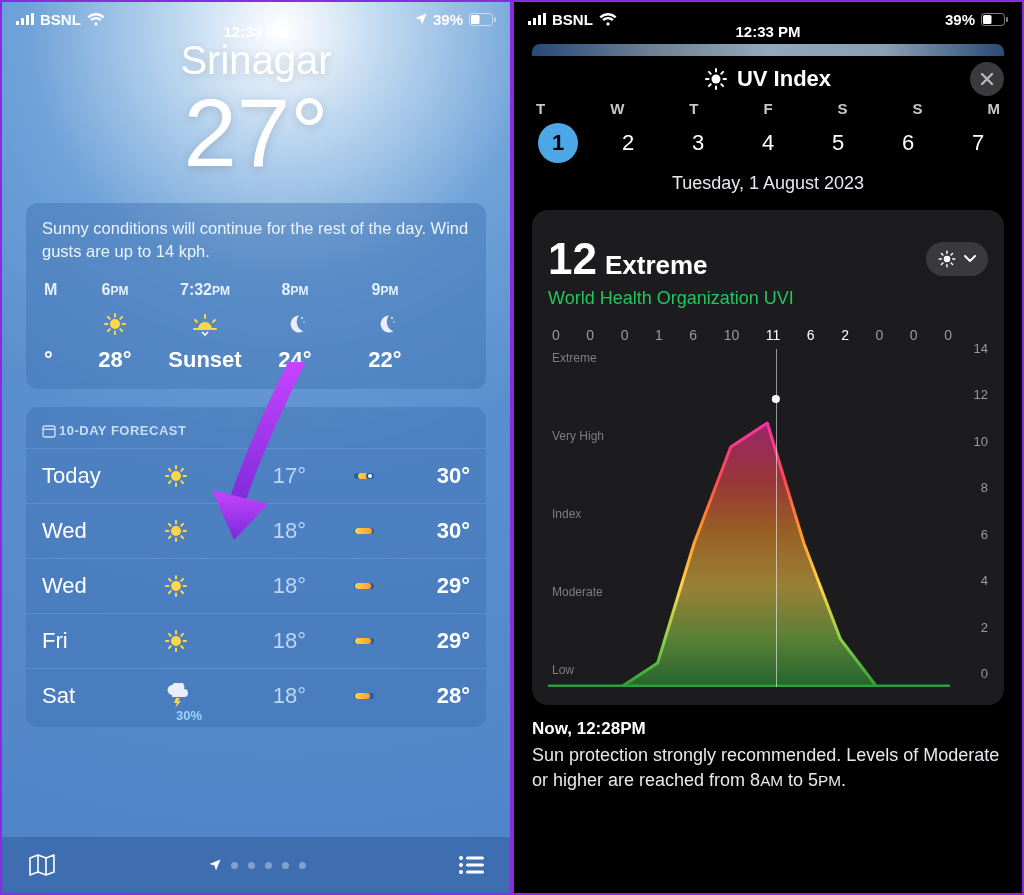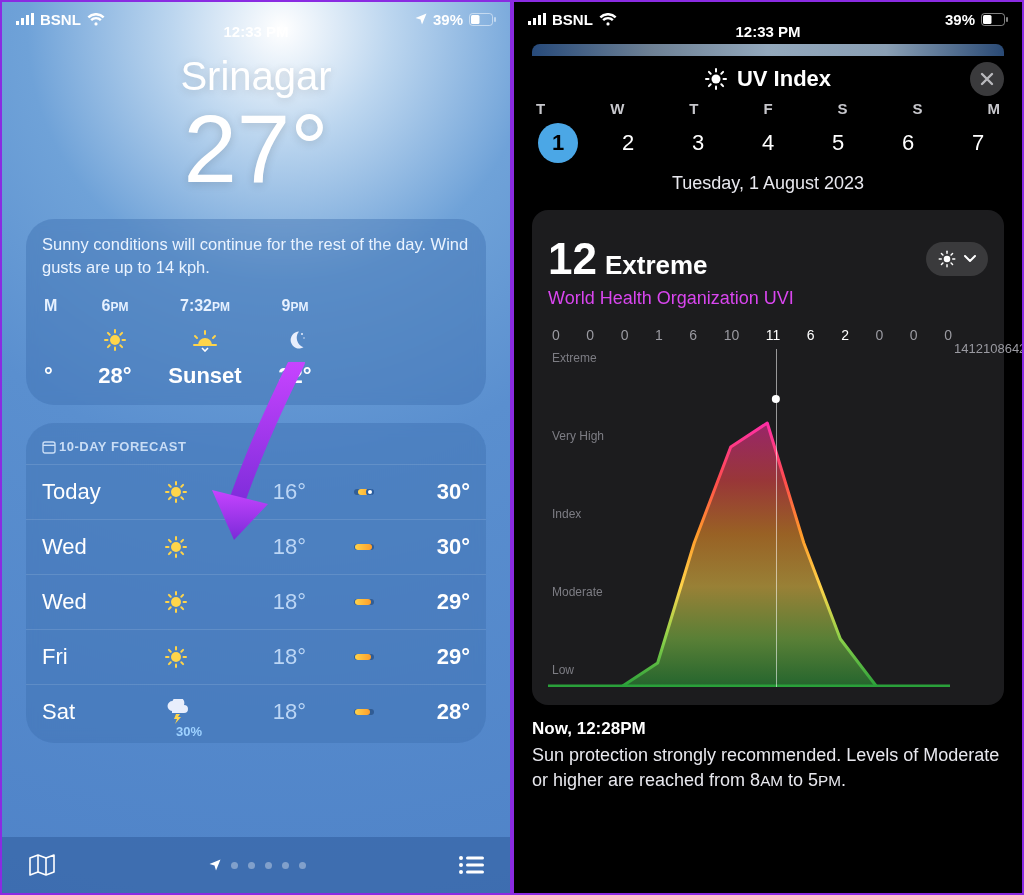--- a/index.html
+++ b/index.html
@@ -4,23 +4,23 @@
 <style>
 * { margin: 0; padding: 0; box-sizing: border-box; font-family: -apple-system, "SF Pro Text", "Helvetica Neue", Arial, sans-serif; -webkit-font-smoothing: antialiased; }
 html, body { width: 1024px; height: 895px; overflow: hidden; background: #000; }
 .stage { display: flex; width: 1024px; height: 895px; }
 .phone { position: relative; width: 512px; height: 895px; overflow: hidden; border: 2px solid #8a2be2; }
 
 .phone-weather { background: radial-gradient(circle at 55% 3%, #fff 0%, #bcd6ef 12%, #6fa2d8 28%, #5a8fcf 48%, #4f83c8 100%); color: #fff; }
 .status-bar { position: relative; display: flex; align-items: center; justify-content: space-between; height: 34px; padding: 4px 14px; font-size: 15px; font-weight: 600; }
 .status-left, .status-right { display: flex; align-items: center; gap: 6px; }
 .status-center { position: absolute; left: 50%; transform: translateX(-50%); margin-top: 25px; }
-.city { text-align: center; font-size: 40px; font-weight: 400; margin-top: 18px; text-shadow: 0 2px 8px rgba(0,0,0,.15); }
+.city { text-align: center; font-size: 40px; font-weight: 400; margin-top: 2px; text-shadow: 0 2px 8px rgba(0,0,0,.15); }
 .bigtemp { text-align: center; font-size: 96px; font-weight: 200; line-height: 1; margin-top: 2px; text-shadow: 0 2px 10px rgba(0,0,0,.15); }
-.card { margin: 22px 24px 0; background: rgba(60,110,175,.42); border-radius: 28px; backdrop-filter: blur(6px); }
+.card { margin: 22px 24px 0; background: rgba(60,110,175,.42); border-radius: 12px; backdrop-filter: blur(6px); }
 .cond-text { padding: 14px 16px 12px; font-size: 16.5px; line-height: 1.4; color: #eaf3ff; }
 .hourly { display: flex; align-items: flex-start; padding: 6px 4px 16px; }
 .hslot { flex: 0 0 90px; text-align: center; }
 .hslot.first { flex: 0 0 40px; text-align: left; padding-left: 14px; }
 .htime { font-size: 16px; font-weight: 600; color: #e6f1ff; }
 .htime small { font-size: 12px; font-weight: 600; }
 .hicon { height: 30px; display: flex; align-items: center; justify-content: center; margin: 10px 0 8px; font-size: 22px; }
 .htemp { font-size: 22px; font-weight: 600; }
 .forecast-head { display: flex; align-items: center; gap: 3px; padding: 16px 16px 10px; font-size: 13px; letter-spacing: .5px; font-weight: 700; color: #c9ddf5; }
 .frow { display: flex; align-items: center; padding: 14px 16px; border-top: 1px solid rgba(255,255,255,.12); gap: 36px; }
@@ -47,26 +47,26 @@
 .numsrow { display: flex; justify-content: space-between; align-items: center; margin: 6px 20px 0; font-size: 22px; font-weight: 500; }
 .numsrow .cell { width: 48px; text-align: center; }
 .numsrow .sel { width: 40px; height: 40px; border-radius: 50%; background: #4ba7e6; color: #000; display: flex; align-items: center; justify-content: center; font-weight: 700; margin: 0 auto; }
 .fulldate { text-align: center; margin: 10px 0 16px; font-size: 18px; color: #e8e8ee; }
 .uv-card { margin: 0 18px; border-radius: 16px; background: #1c1c1e; padding: 24px 16px 18px; }
 .uv-now { display: flex; align-items: center; justify-content: space-between; }
 .uv-now-left { display: flex; align-items: baseline; gap: 8px; }
 .uv-val { font-size: 44px; font-weight: 700; }
 .uv-cat { font-size: 26px; font-weight: 600; }
 .pill { background: #3a3a3c; border-radius: 20px; padding: 8px 12px; display: flex; align-items: center; gap: 8px; font-size: 15px; }
-.uv-sub { color: #d946ef; font-size: 18px; margin-top: 4px; }
+.uv-sub { color: #22c55e; font-size: 18px; margin-top: 4px; }
 .chart { position: relative; margin-top: 18px; height: 360px; }
 .xlabels { display: flex; justify-content: space-between; font-size: 14px; color: #9a9aa1; padding: 0 36px 0 4px; }
 .xlabels span.on { color: #fff; }
 .plot { position: absolute; left: 0; right: 38px; top: 24px; bottom: 0; }
-.ylabels { position: absolute; right: 0; top: 14px; bottom: 0; width: 34px; display: flex; flex-direction: row; justify-content: space-between; font-size: 13px; color: #9a9aa1; text-align: right; padding-bottom: 6px; }
+.ylabels { position: absolute; right: 0; top: 14px; bottom: 0; width: 34px; display: flex; flex-direction: column; justify-content: space-between; font-size: 13px; color: #9a9aa1; text-align: right; padding-bottom: 6px; }
 .bands { position: absolute; left: 4px; top: 24px; bottom: 0; display: flex; flex-direction: column; justify-content: space-between; padding-bottom: 10px; }
 .bands span { font-size: 12px; color: #7d7d84; }
 .nowline { position: absolute; top: 22px; bottom: 0; width: 0; border-left: 1px solid rgba(255,255,255,.55); }
 .uv-time { margin: 14px 18px 4px; font-size: 17px; font-weight: 700; }
 .uv-desc { margin: 2px 18px 0; font-size: 18px; line-height: 1.4; color: #e8e8ee; }
 .smallcaps { font-variant: small-caps; font-size: .85em; }
 svg { display: block; }
 </style>
 </head>
 <body>
@@ -149,20 +149,31 @@
                   <line x1="15" y1="3" x2="15" y2="6"></line>
                   <line x1="5" y1="8" x2="7" y2="10"></line>
                   <line x1="25" y1="8" x2="23" y2="10"></line>
                 </g>
                 <path d="M12 20 L15 23 L18 20" fill="none" stroke="#fff" stroke-width="1.6"></path>
               </svg>
             </div>
             <div class="htemp">Sunset</div>
           </div>
           <div class="hslot">
+            <div class="htime">8<small>PM</small></div>
+            <div class="hicon">
+              <svg width="24" height="24" viewBox="0 0 24 24">
+                <path d="M16 3.5a8.5 8.5 0 1 0 4.5 15.8A10 10 0 0 1 16 3.5z" fill="#e8eefc"></path>
+                <circle cx="19" cy="6" r="1" fill="#e8eefc"></circle>
+                <circle cx="21" cy="10" r=".7" fill="#e8eefc"></circle>
+              </svg>
+            </div>
+            <div class="htemp">24°</div>
+          </div>
+          <div class="hslot">
             <div class="htime">9<small>PM</small></div>
             <div class="hicon">
               <svg width="24" height="24" viewBox="0 0 24 24">
                 <path d="M16 3.5a8.5 8.5 0 1 0 4.5 15.8A10 10 0 0 1 16 3.5z" fill="#e8eefc"></path>
                 <circle cx="19" cy="6" r="1" fill="#e8eefc"></circle>
                 <circle cx="21" cy="10" r=".7" fill="#e8eefc"></circle>
               </svg>
             </div>
             <div class="htemp">22°</div>
           </div>
@@ -190,21 +201,21 @@
                   <line x1="12" y1="19.5" x2="12" y2="22"></line>
                   <line x1="2" y1="12" x2="4.5" y2="12"></line>
                   <line x1="19.5" y1="12" x2="22" y2="12"></line>
                   <line x1="4.9" y1="4.9" x2="6.7" y2="6.7"></line>
                   <line x1="17.3" y1="17.3" x2="19.1" y2="19.1"></line>
                   <line x1="19.1" y1="4.9" x2="17.3" y2="6.7"></line>
                   <line x1="6.7" y1="17.3" x2="4.9" y2="19.1"></line>
                 </g>
               </svg>
             </div>
-            <div class="flo">16°</div>
+            <div class="flo">17°</div>
             <div class="fbar">
               <div class="fill" style="left:22%;width:66%;"></div>
               <div class="dot" style="left:80%;"></div>
             </div>
             <div class="fhi">30°</div>
           </div>
           <div class="frow">
             <div class="fday">Wed</div>
             <div class="ficon">
               <svg width="24" height="24" viewBox="0 0 24 24">

